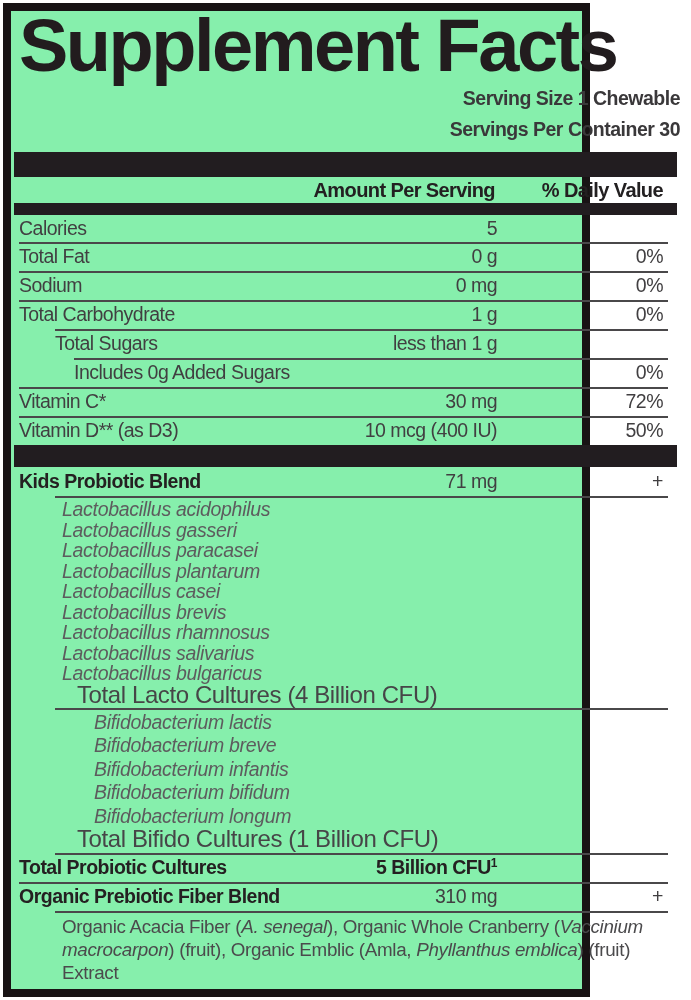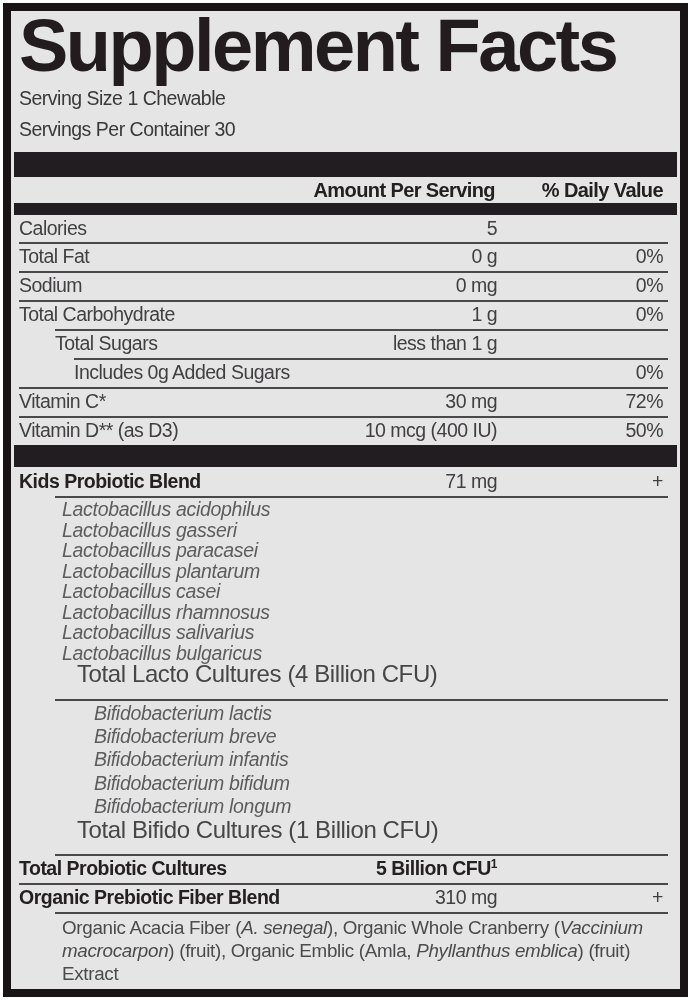--- a/index.html
+++ b/index.html
@@ -2,32 +2,32 @@
 <html><head>
 <meta charset="utf-8">
 <style>
   html,body{margin:0;padding:0;}
   body{
     width:691px;height:1000px;background:#ffffff;position:relative;
     font-family:"Liberation Sans", sans-serif;
     -webkit-font-smoothing:antialiased;
   }
   .panel{
-    position:absolute;left:3px;top:3px;width:685px;height:994px;
-    box-sizing:border-box;border:8px solid #181314;background:#e5e5e5;
+    position:absolute;left:3px;top:3px;width:587px;height:994px;
+    box-sizing:border-box;border:8px solid #181314;background:#86efac;
   }
   .inner{position:relative;width:669px;height:978px;overflow:hidden;}
 
   .title{
     font-weight:bold;font-size:74px;line-height:64px;letter-spacing:-2.5px;
     color:#221c1e;padding-left:8px;margin-top:3px;white-space:nowrap;
   }
   .serving{
-    padding-left:8px;margin-top:11px;font-weight:normal;font-size:19.5px;
-    line-height:19.5px;letter-spacing:-0.5px;color:#3a383a;
+    padding-left:8px;margin-top:11px;font-weight:bold;font-size:19.5px;
+    line-height:19.5px;letter-spacing:-0.5px;color:#3a383a;text-align:right;
   }
   .bar{background:#221d20;margin:0 3px;}
   .bar-top{height:25px;margin-top:13px;}
   .bar-thin{height:12px;}
   .bar-mid{height:22px;}
 
   .header-row{position:relative;height:26px;line-height:27px;}
   .hdr{position:absolute;font-weight:bold;font-size:20px;letter-spacing:-0.6px;color:#232021;white-space:nowrap;}
   .hdr-amount{right:185px;}
   .hdr-dv{right:17px;}
@@ -44,21 +44,21 @@
   sup{font-size:12px;line-height:0;vertical-align:super;}
 
   .rule{position:relative;}
   .rule-full::before,.rule-indent1::before,.rule-indent2::before{
     content:'';position:absolute;top:0;height:2px;background:#4a484a;
   }
   .rule-full::before{left:8px;right:12px;}
   .rule-indent1::before{left:44px;right:12px;}
   .rule-indent2::before{left:63px;right:12px;}
 
-  .strain-block{position:relative;padding-top:3px;padding-bottom:13px;}
+  .strain-block{position:relative;padding-top:3px;padding-bottom:2px;}
   .strain{padding-left:51px;font-style:italic;font-size:19.5px;letter-spacing:-0.3px;color:#5d5c5e;white-space:nowrap;}
   .lacto .strain{line-height:20.5px;}
   .bifido .strain{line-height:23.4px;margin-left:32px;}
   .culture-total{padding-left:66px;font-style:normal;color:#464547;font-size:24px;letter-spacing:-0.4px;line-height:22.5px;white-space:nowrap;}
 
   .desc{
     position:relative;padding:4px 10px 5px 51px;font-size:18.8px;
     line-height:23px;letter-spacing:-0.3px;color:#4b4a4c;
   }
   .desc i{font-style:italic;}
@@ -133,20 +133,21 @@
           <span class="rname b">Kids Probiotic Blend</span>
           <span class="ramount">71 mg</span>
           <span class="rdv">+</span>
         </div>
         <div class="strain-block lacto rule rule-indent1">
           <div class="strain">Lactobacillus acidophilus</div>
           <div class="strain">Lactobacillus gasseri</div>
           <div class="strain">Lactobacillus paracasei</div>
           <div class="strain">Lactobacillus plantarum</div>
           <div class="strain">Lactobacillus casei</div>
+          <div class="strain">Lactobacillus brevis</div>
           <div class="strain">Lactobacillus rhamnosus</div>
           <div class="strain">Lactobacillus salivarius</div>
           <div class="strain">Lactobacillus bulgaricus</div>
           <div class="culture-total">Total Lacto Cultures  (4 Billion CFU)</div>
         </div>
         <div class="strain-block bifido rule rule-indent1">
           <div class="strain">Bifidobacterium lactis</div>
           <div class="strain">Bifidobacterium breve</div>
           <div class="strain">Bifidobacterium infantis</div>
           <div class="strain">Bifidobacterium bifidum</div>

